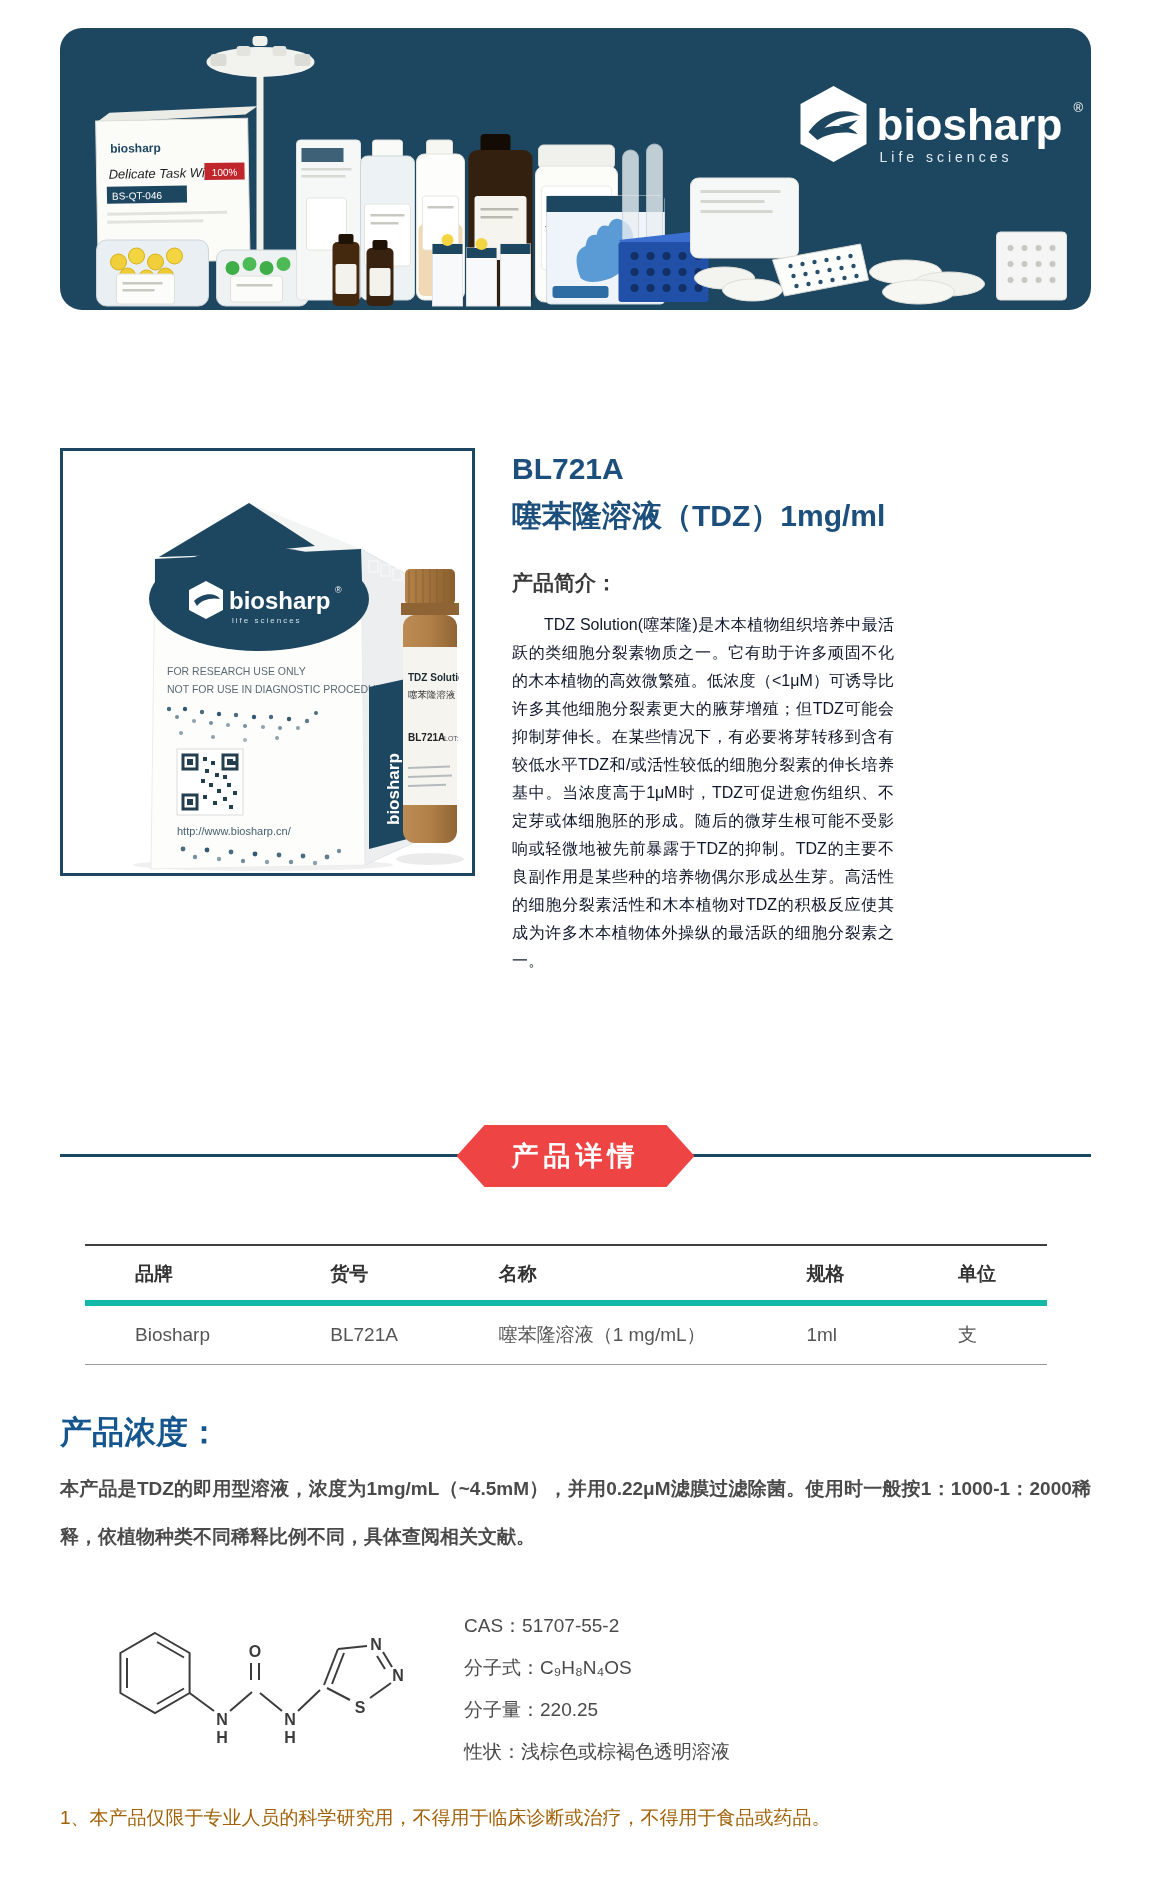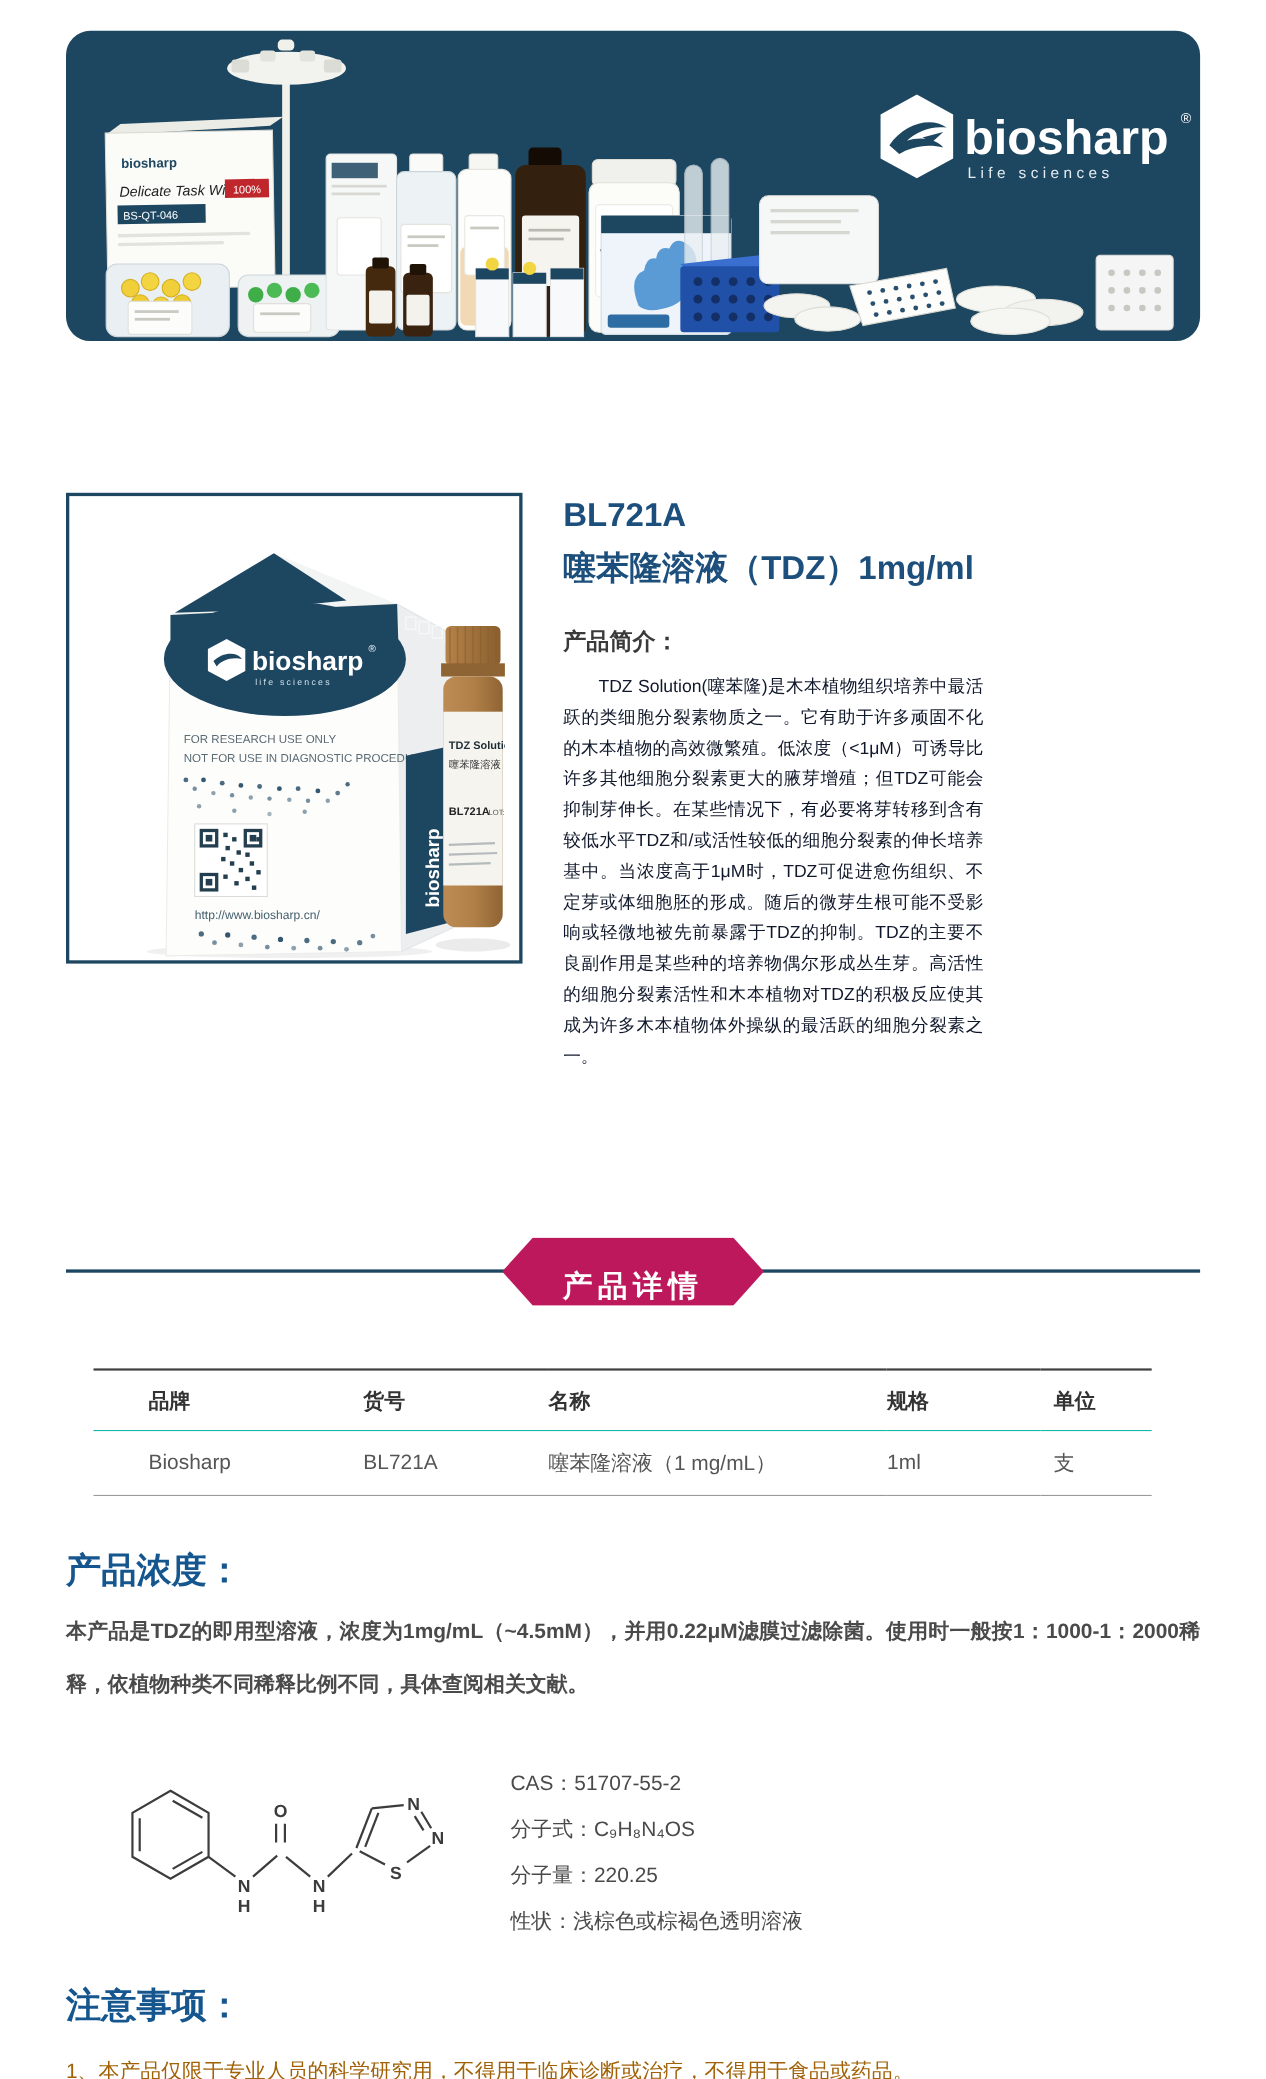--- a/index.html
+++ b/index.html
@@ -17,28 +17,28 @@
   .frame svg{display:block;width:100%;height:100%;}
   .pinfo{margin-left:37px;width:382px;}
   .pcode{font-size:30px;font-weight:bold;color:#1d4f7d;margin-top:4px;}
   .ptitle{font-size:30px;font-weight:bold;color:#1d4f7d;margin-top:10px;}
   .pintro-label{font-size:21px;font-weight:bold;color:#3a3a3a;margin-top:32px;}
   .pintro{font-size:16px;line-height:28px;color:#0f172a;text-align:justify;text-indent:2em;margin:14px 0 0;}
 
   
   .divider{position:relative;margin:150px 60px 0;height:62px;}
   .divider-line{position:absolute;left:0;right:0;top:29px;height:3px;background:#1d4660;}
-  .divider-badge{position:absolute;left:50%;top:0;transform:translateX(-50%);width:238px;height:62px;background:#be185d;
+  .divider-badge{position:absolute;left:50%;top:0;transform:translateX(-50%);width:238px;height:62px;background:#ef4444;
     clip-path:polygon(28px 0,210px 0,238px 31px,210px 62px,28px 62px,0 31px);
-    display:flex;align-items:flex-end;justify-content:center;}
+    display:flex;align-items:center;justify-content:center;}
   .divider-badge span{color:#fff;font-size:27px;font-weight:bold;letter-spacing:5px;}
 
   
   .spec-table{width:962px;margin:57px 0 0 85px;border-collapse:collapse;border-top:2px solid #3f3f3f;}
-  .spec-table th{font-size:19px;color:#333;font-weight:bold;text-align:left;padding:15px 0 13px;border-bottom:1px solid #14b8a6;}
+  .spec-table th{font-size:19px;color:#333;font-weight:bold;text-align:left;padding:15px 0 13px;border-bottom:6px solid #14b8a6;}
   .spec-table td{font-size:19px;color:#555;text-align:left;padding:16px 0;border-bottom:1px solid #9a9a9a;}
   .cw1{width:25.5%;padding-left:50px !important;}
   .cw2{width:17.5%;}
   .cw3{width:32%;}
   .cw4{width:14.5%;}
   .cw5{width:10.5%;padding-left:12px !important;}
 
   
   .sec-h{font-size:32px;font-weight:bold;color:#16568e;margin:46px 60px 0;}
   .sec-body{font-size:19px;line-height:48px;color:#4a4a4a;margin:10px 60px 0;text-align:justify;font-weight:bold;}
@@ -480,16 +480,15 @@
       </g>
     </svg>
     <div class="chem-info">
       <div class="chem-line"><span>CAS：</span><span>51707-55-2</span></div>
       <div class="chem-line"><span>分子式：</span><span>C₉H₈N₄OS</span></div>
       <div class="chem-line"><span>分子量：</span><span>220.25</span></div>
       <div class="chem-line"><span>性状：</span><span>浅棕色或棕褐色透明溶液</span></div>
     </div>
   </div>
 
-  <h2 class="sec-h" style="margin-top:26px;">注意事项：</h2>
   <p class="note-item">1、本产品仅限于专业人员的科学研究用，不得用于临床诊断或治疗，不得用于食品或药品。</p>
 
 </div>
 
 </body></html>

